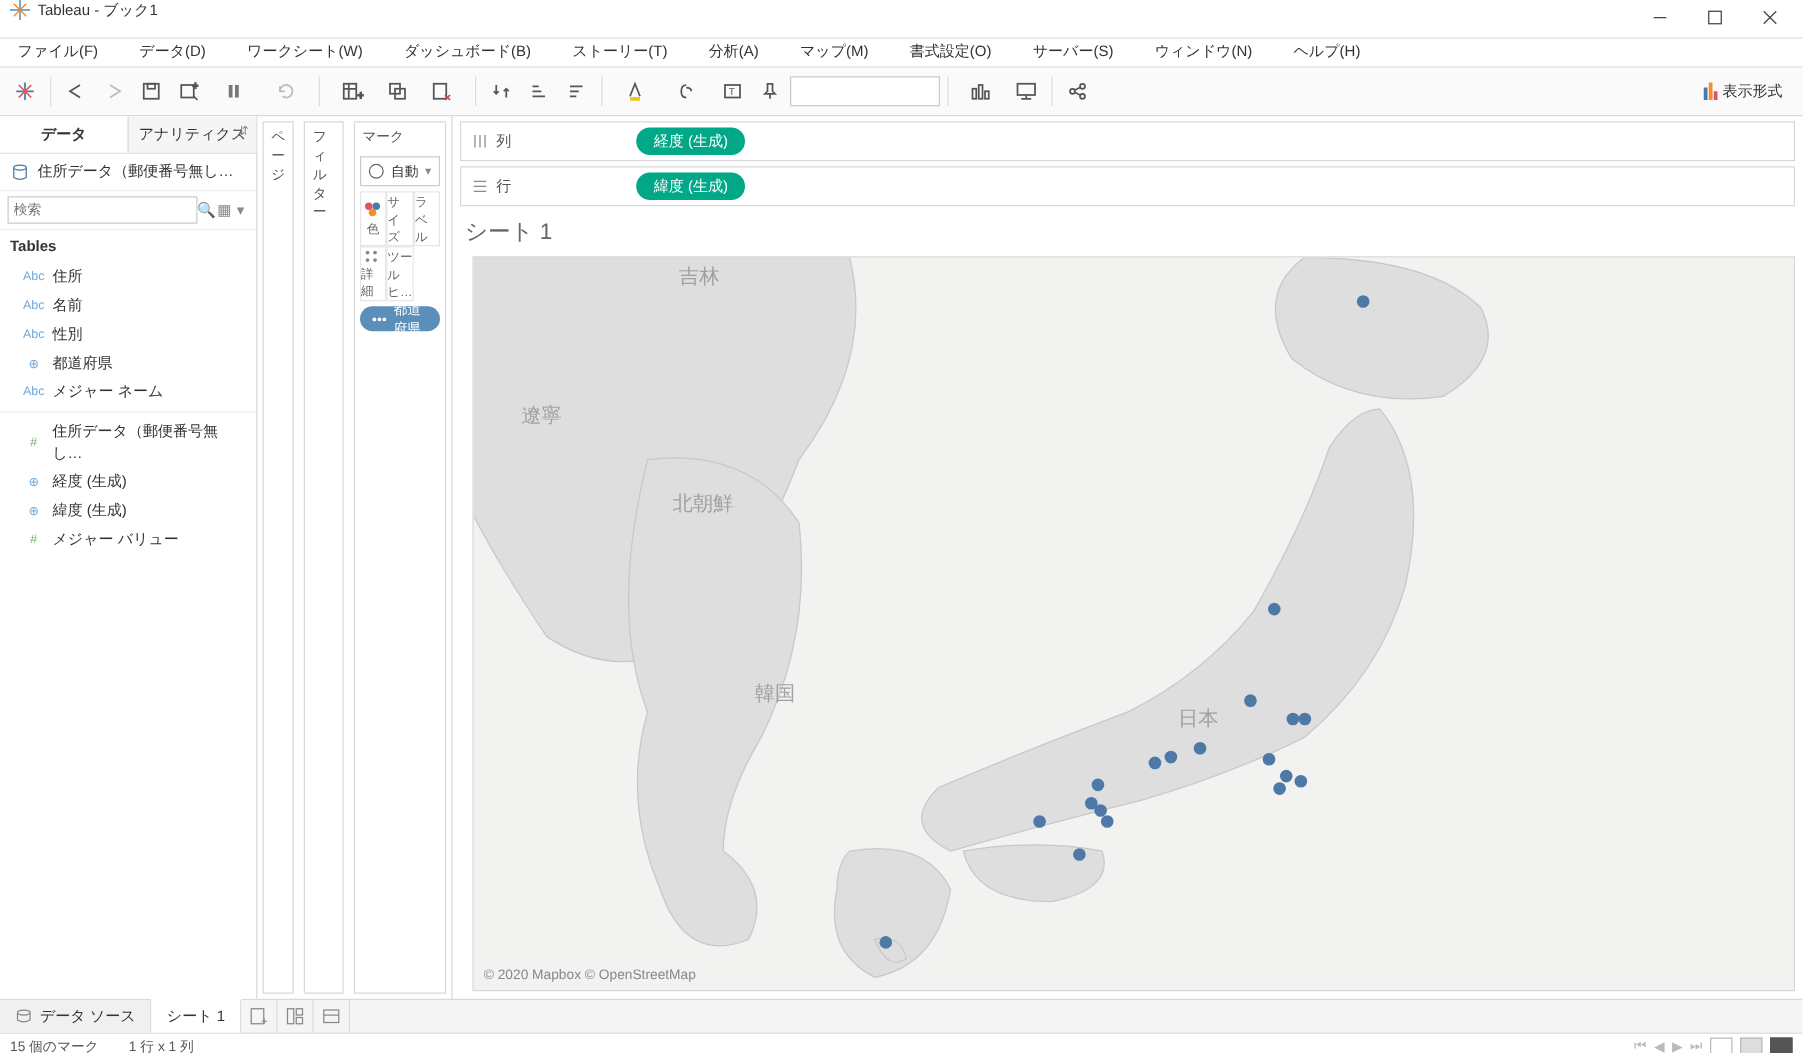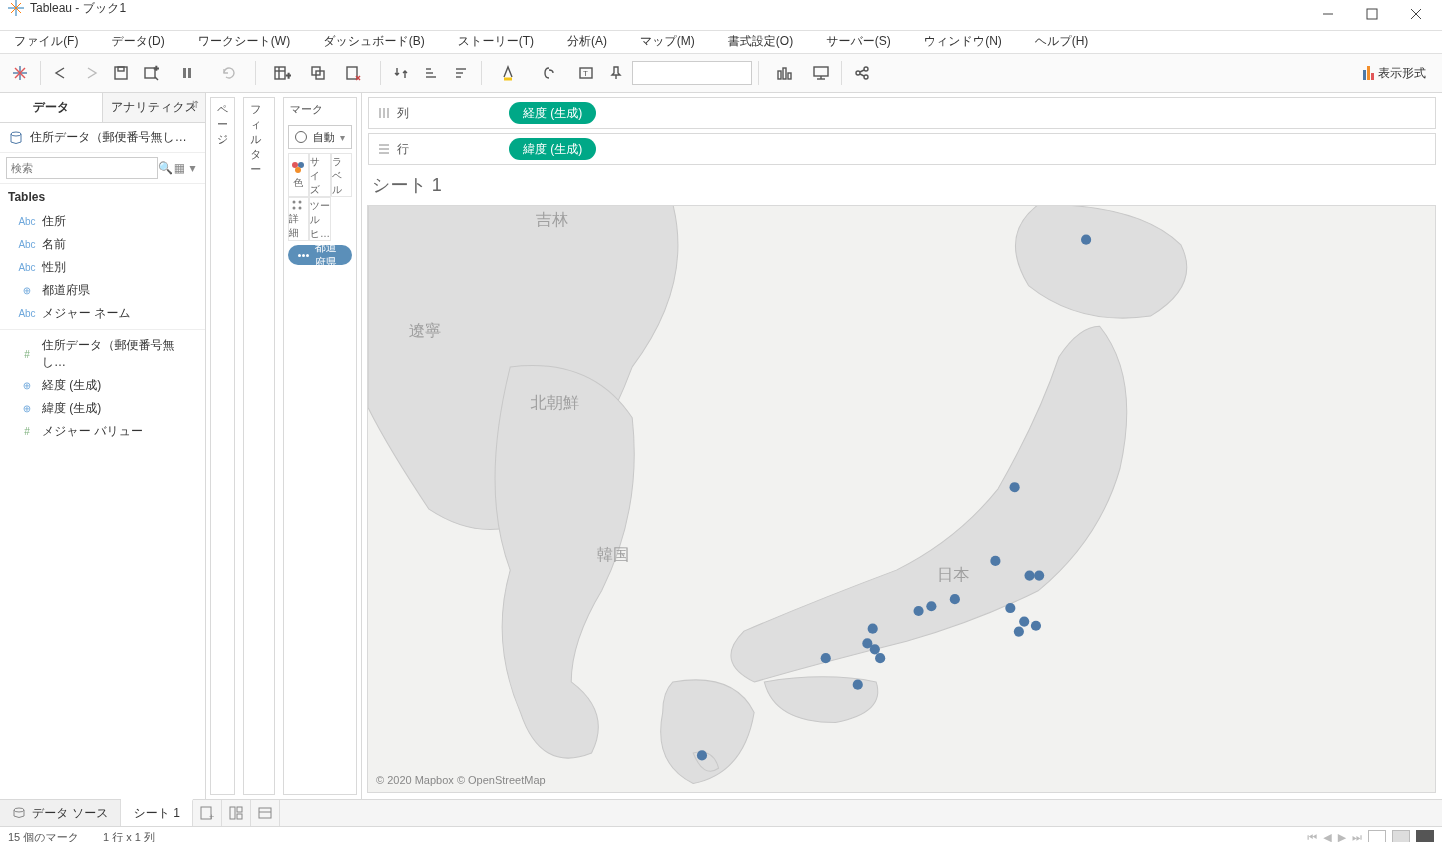--- a/index.html
+++ b/index.html
@@ -56,21 +56,21 @@
   .mpill{margin:4px;background:#5b8fb9;color:#fff;border-radius:10px;height:20px;display:flex;align-items:center;padding:0 10px;font-size:11px;gap:6px}
   .mpill .ico{display:flex;gap:1px}
   .mpill .ico span{width:3px;height:3px;background:#fff;border-radius:50%}
 
   .main{flex:1;display:flex;flex-direction:column}
   .shelf{display:flex;align-items:center;border:1px solid #d9d9d9;margin:4px 6px 0 6px;height:30px;background:#fff}
   .shelf .lbl{width:120px;display:flex;align-items:center;gap:6px;padding:0 8px;color:#555}
   .shelf .lbl svg{stroke:#888;fill:none}
   .pill{background:#00a887;color:#fff;border-radius:11px;height:22px;display:flex;align-items:center;padding:0 14px;font-size:12px;margin-left:4px}
   .sheet-title{padding:8px 10px;font-size:18px;color:#666}
-  .viz{flex:1;margin:0 6px 6px 5px;border:1px solid #d9d9d9;position:relative;background:#f2f2f0;overflow:hidden}
+  .viz{flex:1;margin:0 6px 6px 16px;border:1px solid #d9d9d9;position:relative;background:#f2f2f0;overflow:hidden}
   .viz svg{width:100%;height:100%}
   .attrib{position:absolute;left:8px;bottom:6px;font-size:11px;color:#888}
 
   .sheet-tabs{height:26px;border-top:1px solid #d9d9d9;display:flex;align-items:stretch;background:#f5f5f5}
   .stab{padding:0 12px;display:flex;align-items:center;gap:6px;border-right:1px solid #ddd;background:#f0f0f0}
   .stab.active{background:#fff;border-top:2px solid #fff;margin-top:-1px}
   .sicon{width:28px;display:flex;align-items:center;justify-content:center;border-right:1px solid #ddd}
   .status{height:20px;border-top:1px solid #d9d9d9;display:flex;align-items:center;padding:0 8px;gap:24px;font-size:11px;color:#555}
   .status .right{margin-left:auto;display:flex;gap:6px;align-items:center}
   .vmode{width:16px;height:12px;border:1px solid #bbb}

